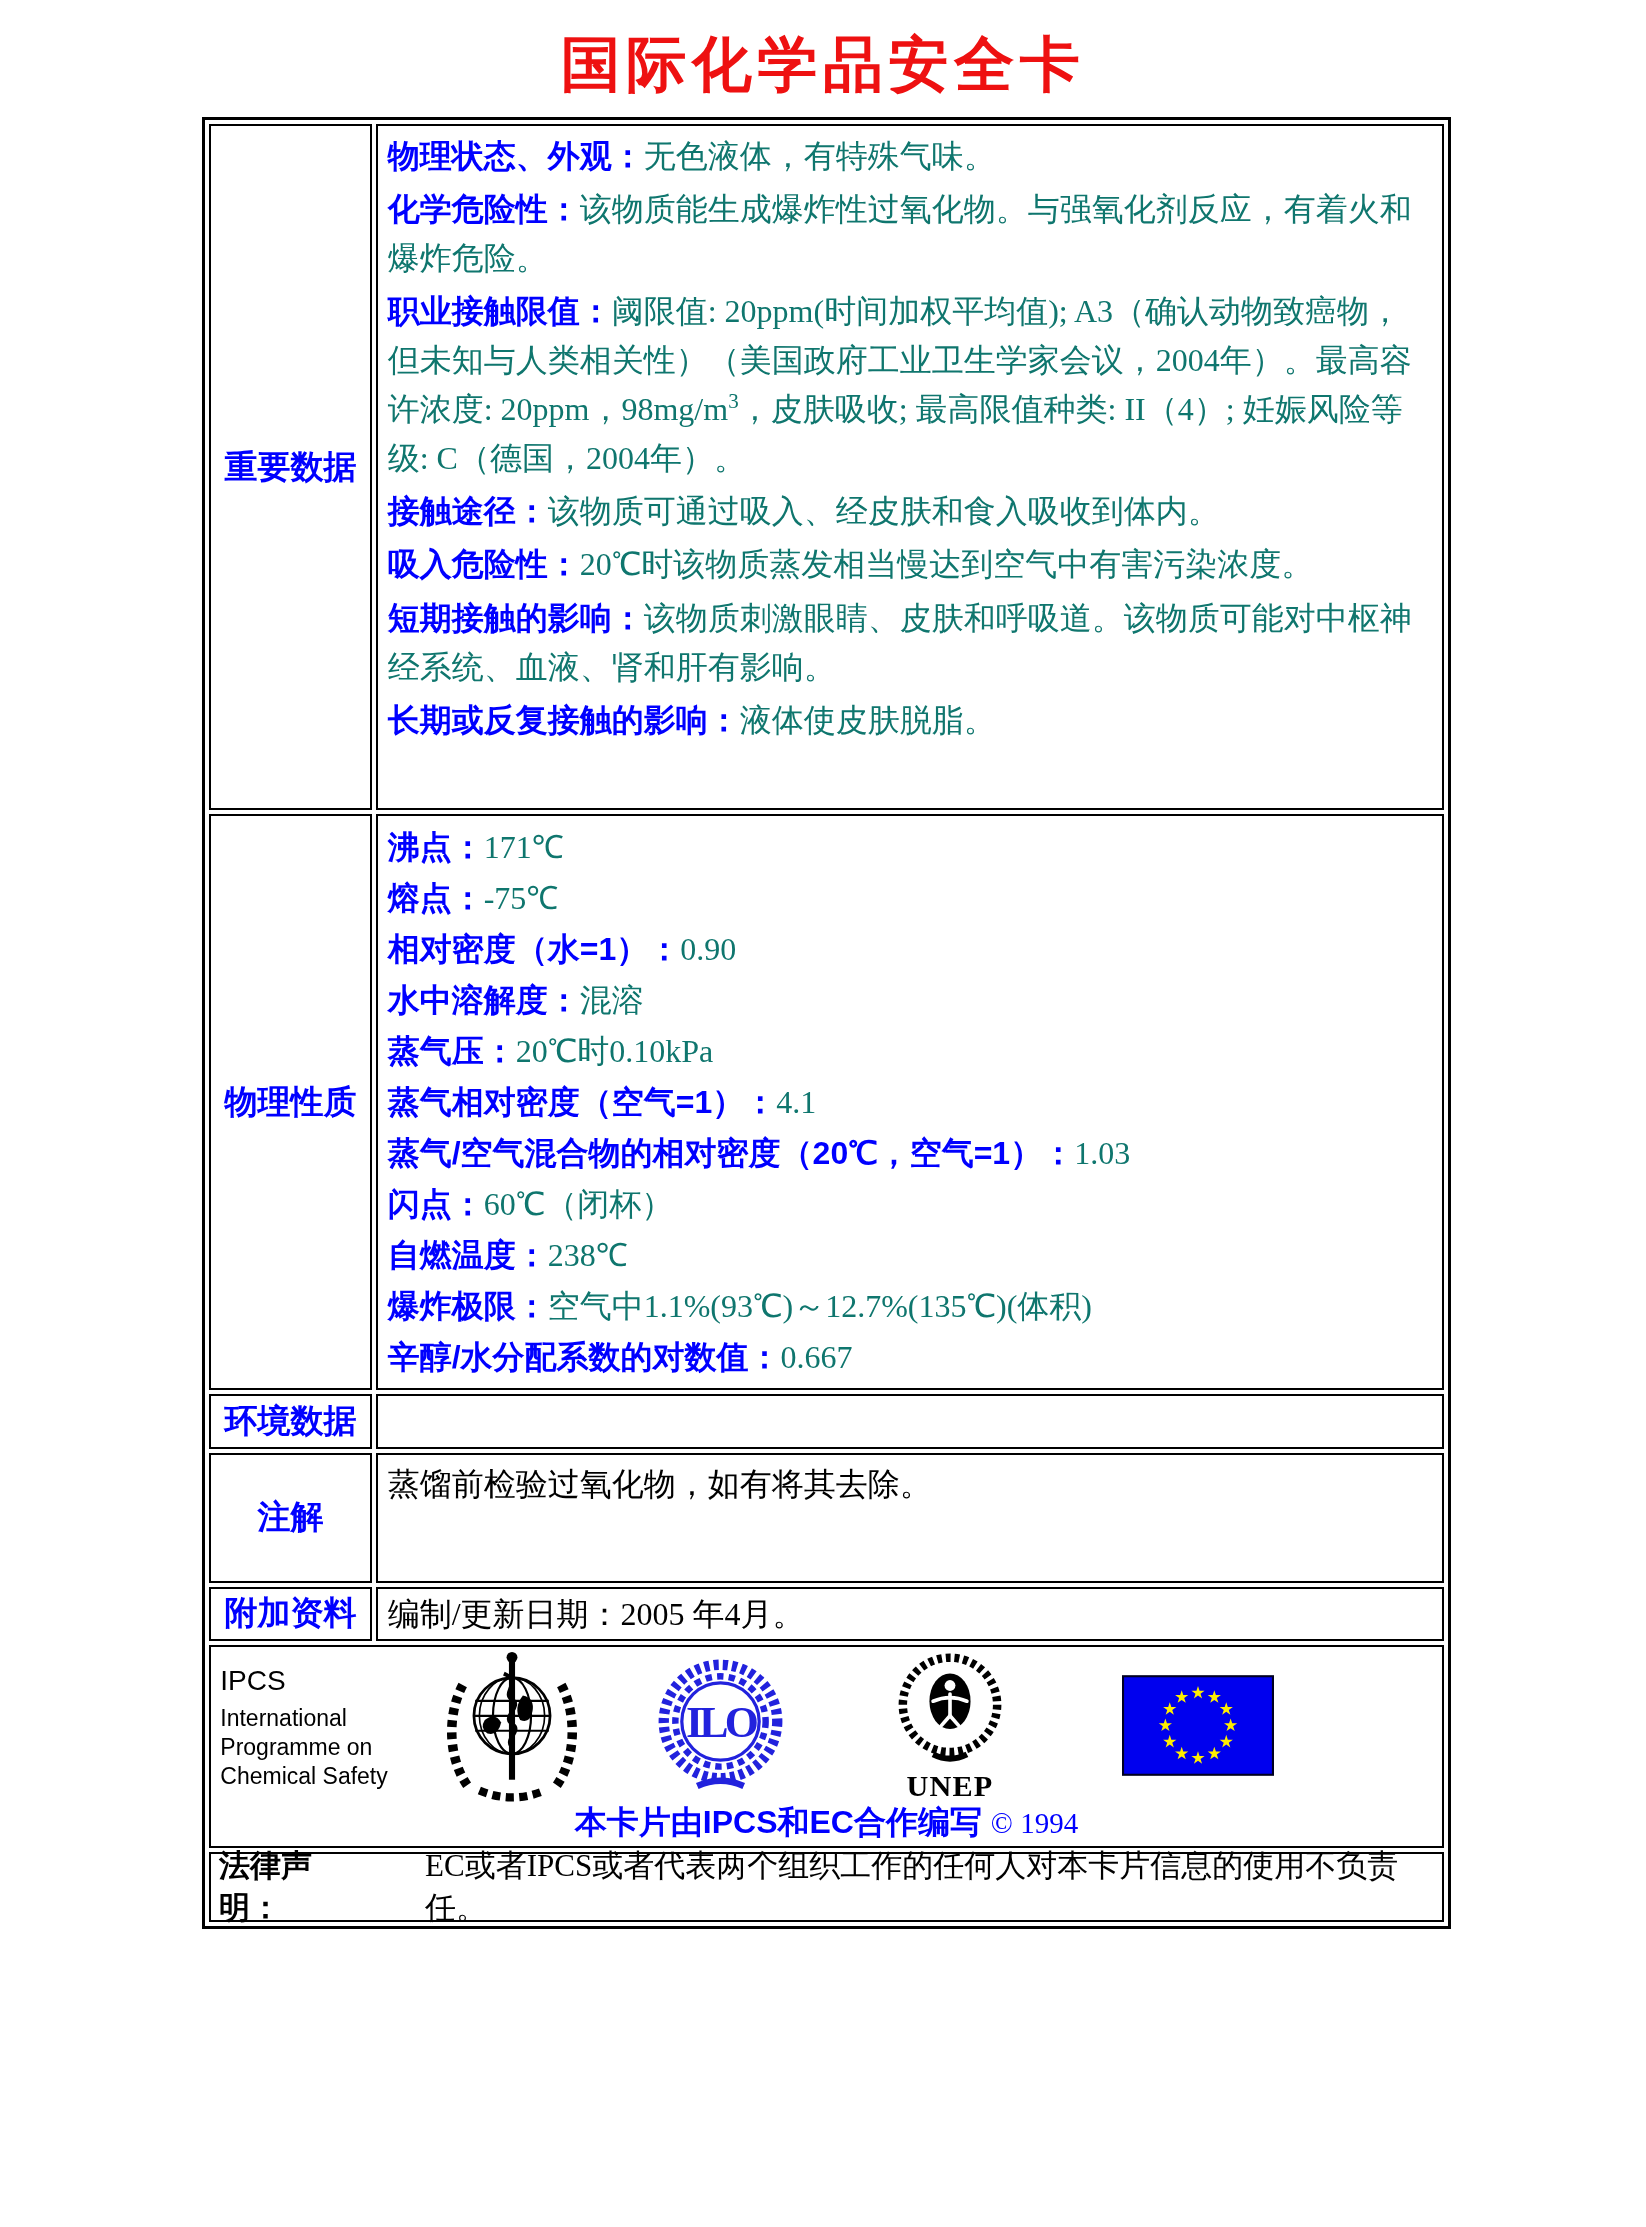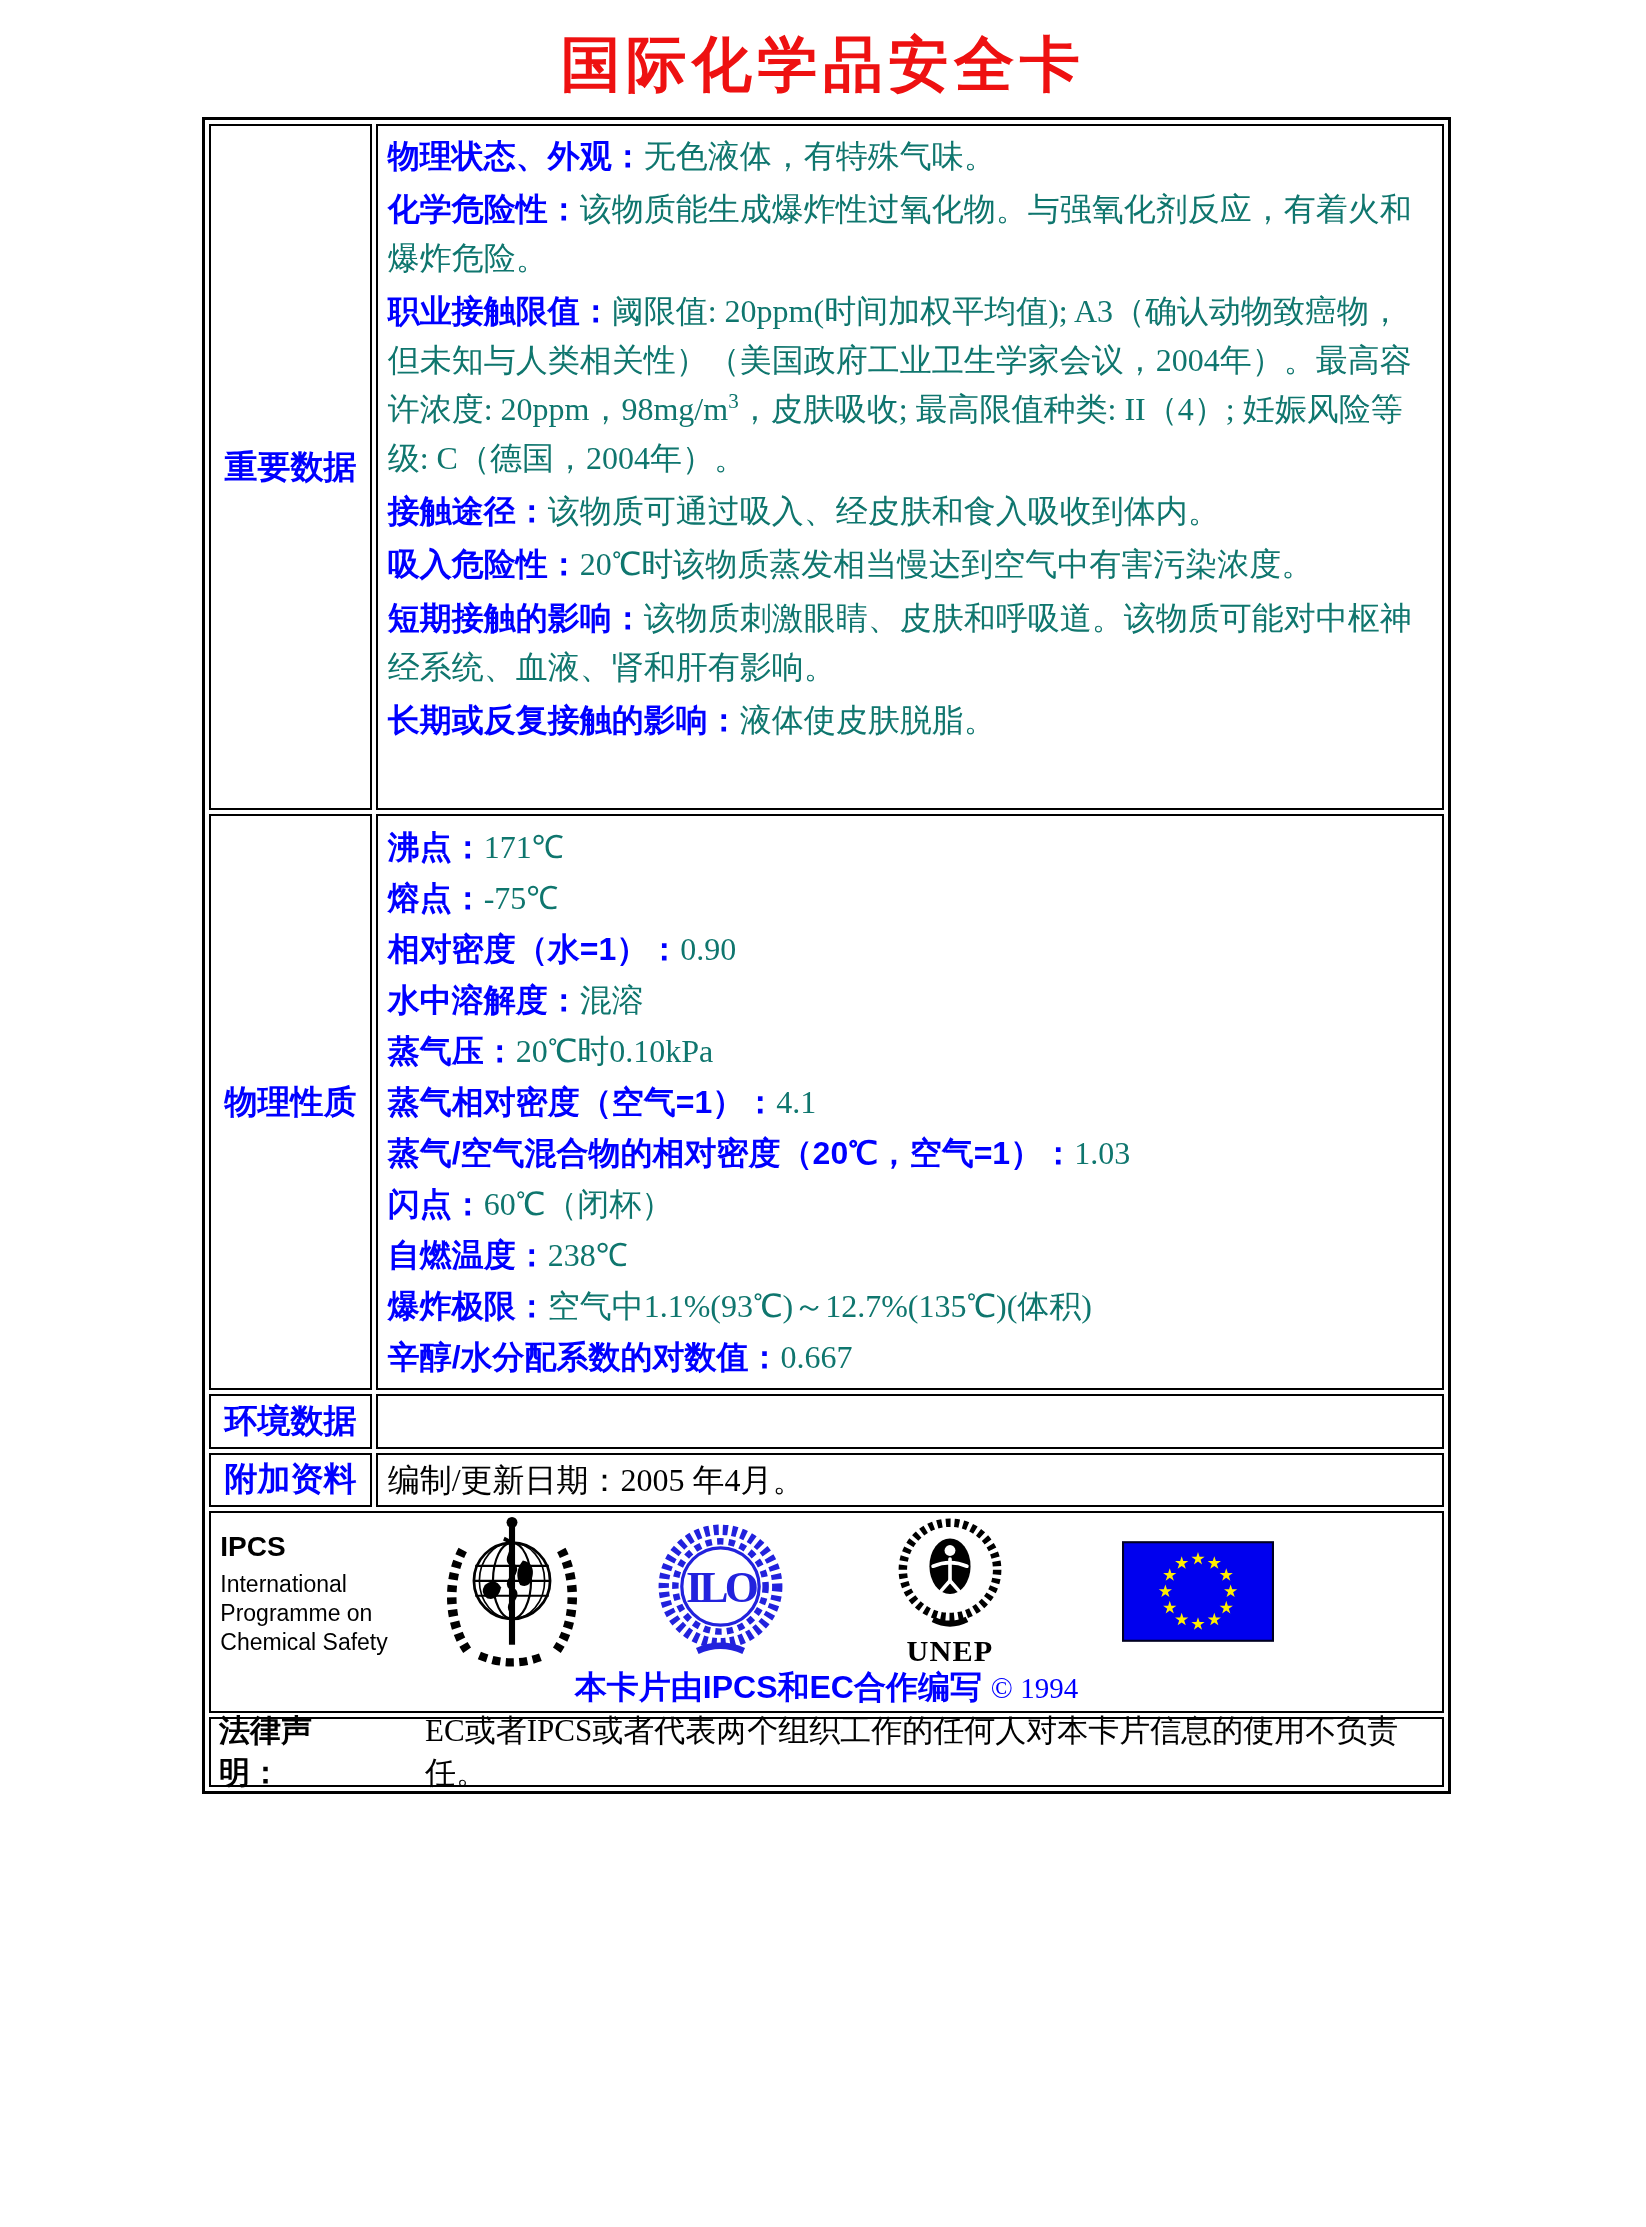--- a/index.html
+++ b/index.html
@@ -22,21 +22,21 @@
   .r6{height:39px;} .r7{height:186px;} .r8{height:64px;}
   p.item{margin:0 0 4.2px 0;}
   .flbl{color:#0000ff;font-family:"Liberation Sans",sans-serif;font-weight:bold;}
   .fval{color:#0f766e;font-family:Liberation Serif, serif;}
   sup.sp{font-size:21px;line-height:0;}
   .pline{line-height:51px;white-space:nowrap;}
   td.mid{vertical-align:middle;}
   
   .logos{display:flex;align-items:center;padding:4.2px 0 0 8.3px;height:147px;}
   .ipcs{width:186px;font-family:"Liberation Sans",sans-serif;margin-top:4.2px;}
-  .ipcs .acro{font-weight:bold;font-size:28px;margin-bottom:7px;}
+  .ipcs .acro{font-weight:normal;font-size:28px;margin-bottom:7px;}
   .ipcs .ln{font-size:23px;line-height:29px;}
   .logo{flex:none;}
   .who{margin-left:38px;} .ilo{margin-left:76px;} .unep{margin-left:104px;} .eu{margin-left:111px;}
   .caption{text-align:center;font-family:"Liberation Sans",sans-serif;font-weight:bold;
     font-size:32px;color:#0000ff;margin-top:1.4px;}
   .caption .cop{font-family:"Liberation Serif",serif;font-weight:normal;font-size:29px;}
   
   .legal{display:flex;align-items:center;height:64px;padding:0 7px;font-size:31px;gap:48px;}
   .legal .llbl{font-family:"Liberation Sans",sans-serif;font-weight:bold;color:#000;}
   .legal .ltxt{font-family:"Liberation Serif",serif;margin-left:7px;}
@@ -78,20 +78,24 @@
       <div class="pline"><span class="flbl">爆炸极限：</span><span class="fval">空气中1.1%(93℃)～12.7%(135℃)(体积)</span></div>
       <div class="pline"><span class="flbl">辛醇/水分配系数的对数值：</span><span class="fval">0.667</span></div>
     </td>
   </tr>
 
   <tr>
     <td class="lblcol r4">环境数据</td>
     <td class="content r4"></td>
   </tr>
 
+  <tr>
+    <td class="lblcol r5">注解</td>
+    <td class="content r5">蒸馏前检验过氧化物，如有将其去除。</td>
+  </tr>
 
   <tr>
     <td class="lblcol r6">附加资料</td>
     <td class="content r6 mid" style="line-height:36px;">编制/更新日期：2005 年4月。</td>
   </tr>
 
   <tr>
     <td colspan="2" class="r7">
       <div class="logos">
         <div class="ipcs">

